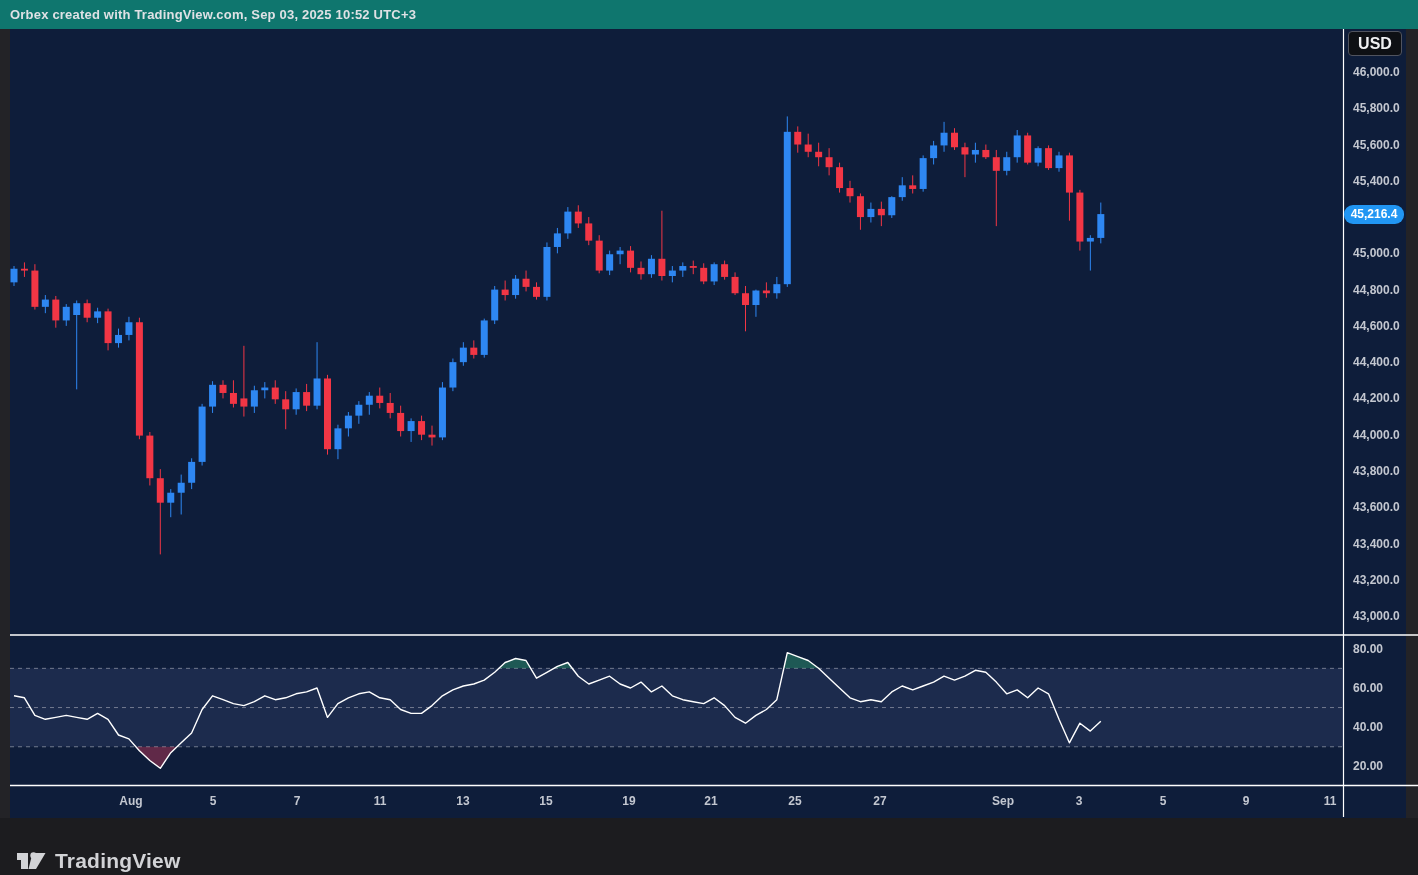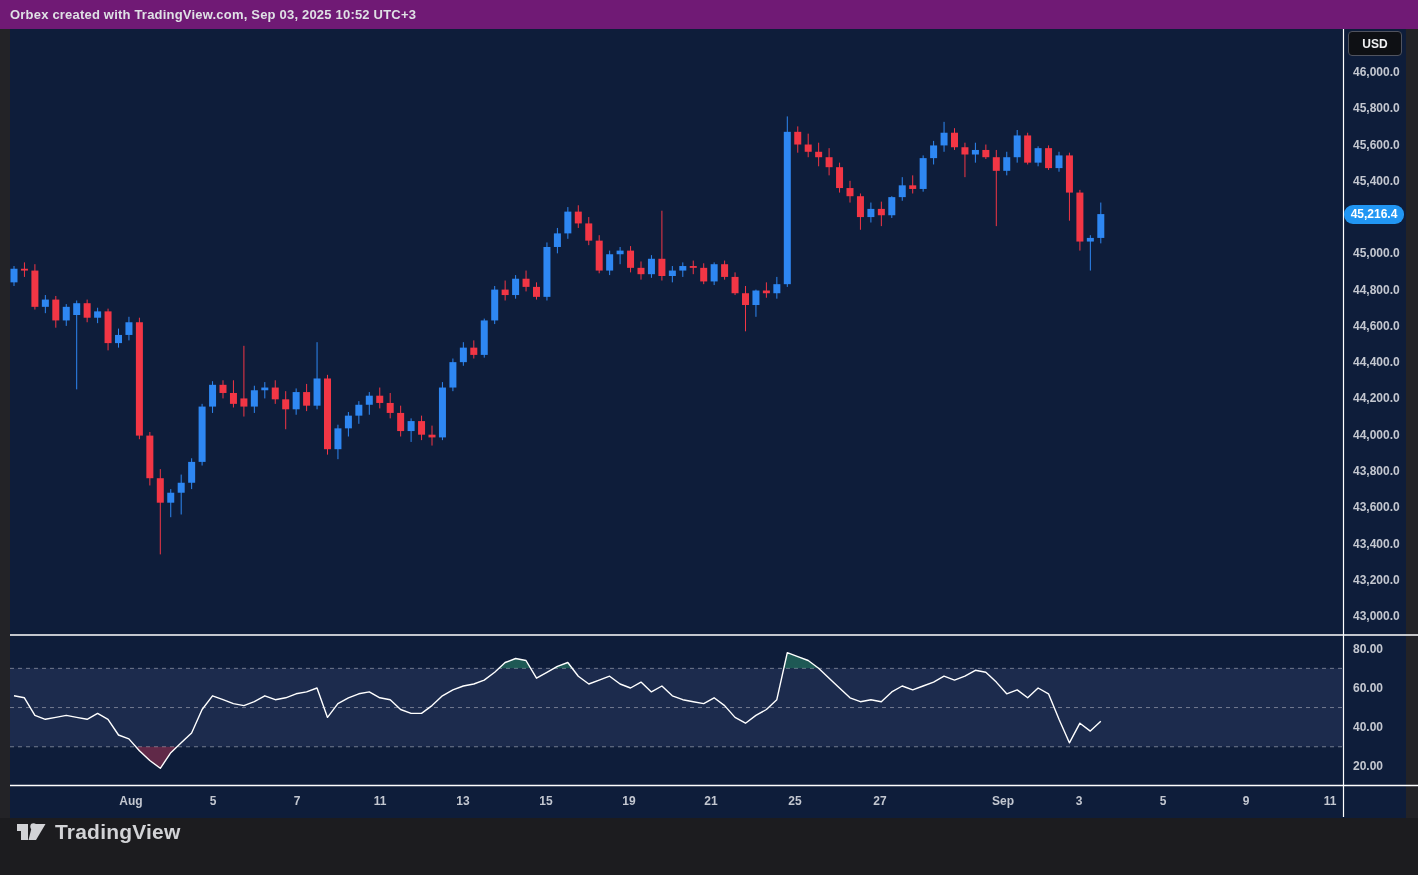--- a/index.html
+++ b/index.html
@@ -1,29 +1,29 @@
 <!DOCTYPE html>
 <html><head>
 <meta charset="utf-8">
 <style>
   html,body{margin:0;padding:0;background:#242428;width:1418px;height:875px;overflow:hidden;
     font-family:"Liberation Sans",sans-serif;}
   .stage{position:relative;width:1418px;height:875px;background:#232327;}
-  .topbar{position:absolute;left:0;top:0;width:1418px;height:29px;background:#701a75;
+  .topbar{position:absolute;left:0;top:0;width:1418px;height:29px;background:#0f766e;
     display:flex;align-items:center;}
   .topbar span{color:#dfe1e5;font-size:13px;font-weight:bold;margin-left:10px;letter-spacing:.2px;}
   .navy{position:absolute;left:10px;top:29px;width:1396px;height:789px;background:#0e1d3a;}
   #plot{position:absolute;left:0;top:0;}
   .usd-btn{position:absolute;left:1348px;top:31px;width:54px;height:25px;background:#0e1014;
-    border:1px solid #50535e;border-radius:4px;color:#f0f1f3;font-size:12px;font-weight:bold;
+    border:1px solid #50535e;border-radius:4px;color:#f0f1f3;font-size:16px;font-weight:bold;
     display:flex;align-items:center;justify-content:center;box-sizing:border-box;cursor:pointer;text-align:center;}
   .price-tag{position:absolute;left:1344px;width:60px;height:19px;background:#2196f3;border-radius:2px;
     color:#ffffff;font-size:12px;font-weight:bold;display:flex;align-items:center;justify-content:center;}
   .footer{position:absolute;left:0;top:818px;width:1418px;height:57px;background:#1c1c1f;
-    display:flex;align-items:flex-start;}
+    display:flex;align-items:flex-end;}
   .logo{display:flex;align-items:center;margin-left:16px;cursor:pointer;}
   .logo-text{color:#d2d3d6;font-size:21px;font-weight:bold;margin-left:9px;letter-spacing:.2px;}
 </style>
 </head>
 <body>
 
 <div class="stage">
   <div class="topbar">
     <span>Orbex created with TradingView.com, Sep 03, 2025 10:52 UTC+3</span>
   </div>

